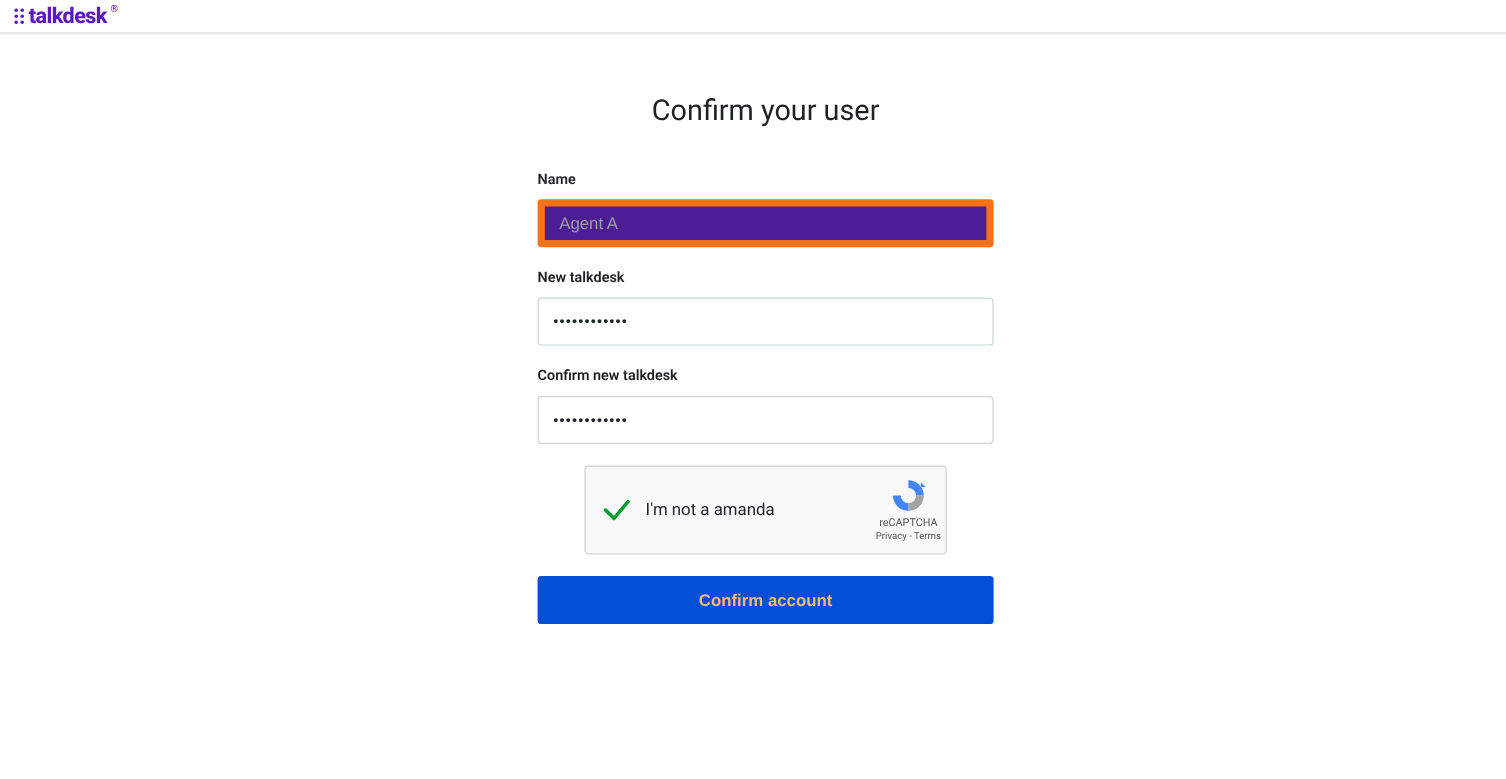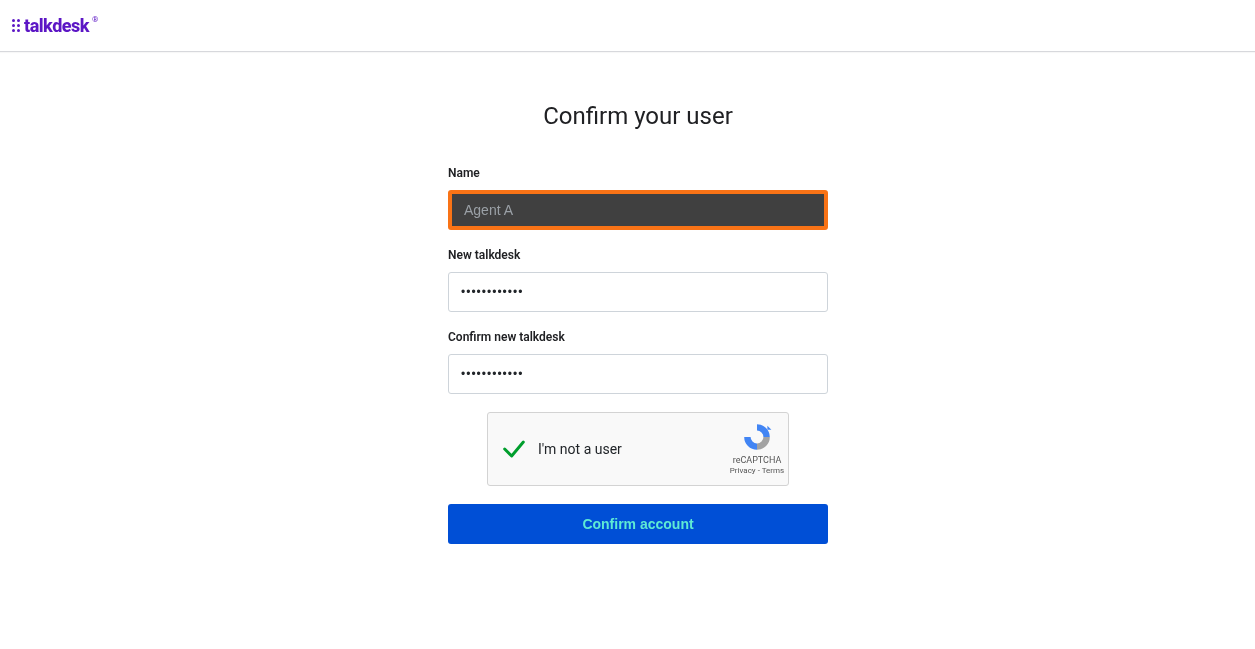--- a/index.html
+++ b/index.html
@@ -9,21 +9,21 @@
     }
     body {
       font-family: -apple-system, BlinkMacSystemFont, "Segoe UI", Roboto, Helvetica, Arial, sans-serif;
       background: #ffffff;
       color: #212529;
       width: 1255px;
       height: 649px;
       overflow: hidden;
     }
     .header {
-      height: 52px;
+      height: 28px;
       border-bottom: 1px solid #d7d8dc;
       display: flex;
       align-items: center;
       padding: 0 12px;
       box-shadow: 0 1px 1px rgba(0,0,0,0.03);
     }
     .logo {
       display: flex;
       align-items: center;
       gap: 2px;
@@ -84,23 +84,23 @@
       width: 100%;
       height: 40px;
       padding: 0 12px;
       font-size: 14px;
       border: 1px solid #ced4da;
       border-radius: 3px;
       background: #ffffff;
       color: #212529;
     }
     .text-input.readonly {
-      background: #404040;
+      background: #4c1d95;
       color: #9aa0a6;
-      border: 4px solid #f97316;
+      border: 6px solid #f97316;
     }
     .text-input.password {
       letter-spacing: 1px;
       font-size: 12px;
     }
     .recaptcha {
       width: 302px;
       height: 74px;
       margin: 10px auto 18px auto;
       border: 1px solid #d3d3d3;
@@ -144,21 +144,21 @@
     .recaptcha-terms {
       font-size: 8px;
       color: #555;
       display: block;
       line-height: 1.2;
     }
     .submit-btn {
       width: 100%;
       height: 40px;
       background: #004fd6;
-      color: #5eead4;
+      color: #fdba74;
       border: none;
       border-radius: 3px;
       font-size: 14px;
       font-weight: 600;
       cursor: pointer;
     }
   </style>
 </head>
 <body>
 
@@ -197,21 +197,21 @@
       <label class="field-label">Confirm new talkdesk</label>
       <input type="text" class="text-input password" value="••••••••••••" style="">
     </div>
 
     <div class="recaptcha">
       <div class="recaptcha-check">
         <svg viewBox="0 0 24 24" width="28" height="28">
           <path d="M4 12 L10 18 L20 6" stroke="#009e2d" stroke-width="2.5" fill="none" stroke-linecap="round" stroke-linejoin="round"></path>
         </svg>
       </div>
-      <span class="recaptcha-label">I'm not a user</span>
+      <span class="recaptcha-label">I'm not a amanda</span>
       <div class="recaptcha-right">
         <div class="recaptcha-logo">
           <svg viewBox="0 0 40 40" width="32" height="32">
             <path d="M20 4 A16 16 0 0 1 36 20 L28 20 A8 8 0 0 0 20 12 Z" fill="#4285f4"></path>
             <path d="M36 20 A16 16 0 0 1 20 36 L20 28 A8 8 0 0 0 28 20 Z" fill="#a3a3a3"></path>
             <path d="M20 36 A16 16 0 0 1 4 20 L12 20 A8 8 0 0 0 20 28 Z" fill="#4285f4"></path>
             <polygon points="33,6 38,11 33,11" fill="#4285f4"></polygon>
           </svg>
         </div>
         <span class="recaptcha-brand">reCAPTCHA</span>

